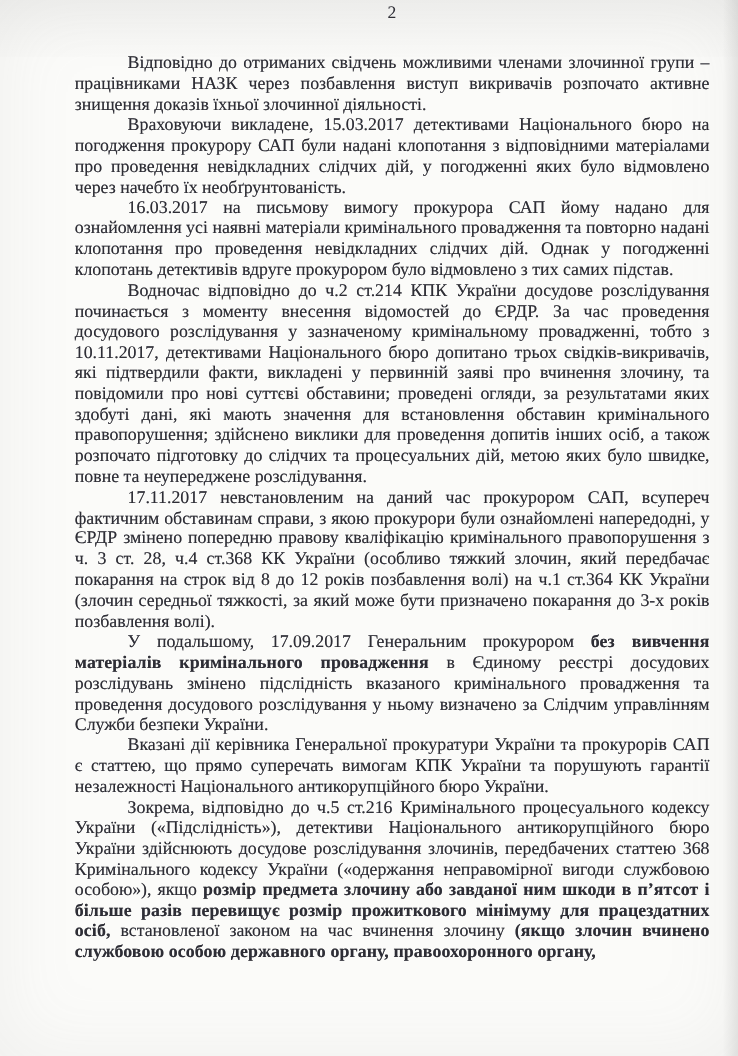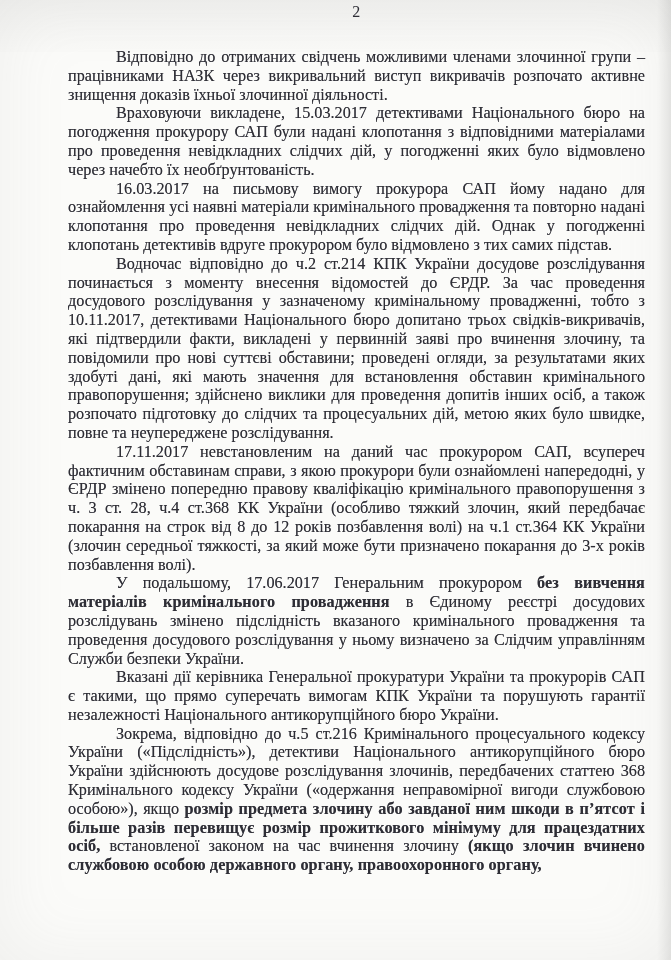--- a/index.html
+++ b/index.html
@@ -59,22 +59,22 @@
     font-weight: bold;
     letter-spacing: 0.1px;
   }
 </style>
 </head>
 <body>
 
 <div class="page">
   <div class="page-number">2</div>
   <div class="doc-body">
-      <p class="para"><span>Відповідно до отриманих свідчень можливими членами злочинної групи – працівниками НАЗК через викривальний виступ викривачів розпочато активне знищення доказів їхньої злочинної діяльності.</span></p>
+      <p class="para"><span>Відповідно до отриманих свідчень можливими членами злочинної групи – працівниками НАЗК через позбавлення виступ викривачів розпочато активне знищення доказів їхньої злочинної діяльності.</span></p>
       <p class="para"><span>Враховуючи викладене, 15.03.2017 детективами Національного бюро на погодження прокурору САП були надані клопотання з відповідними матеріалами про проведення невідкладних слідчих дій, у погодженні яких було відмовлено через начебто їх необґрунтованість.</span></p>
       <p class="para"><span>16.03.2017 на письмову вимогу прокурора САП йому надано для ознайомлення усі наявні матеріали кримінального провадження та повторно надані клопотання про проведення невідкладних слідчих дій. Однак у погодженні клопотань детективів вдруге прокурором було відмовлено з тих самих підстав.</span></p>
       <p class="para"><span>Водночас відповідно до ч.2 ст.214 КПК України досудове розслідування починається з моменту внесення відомостей до ЄРДР. За час проведення досудового розслідування у зазначеному кримінальному провадженні, тобто з 10.11.2017, детективами Національного бюро допитано трьох свідків-викривачів, які підтвердили факти, викладені у первинній заяві про вчинення злочину, та повідомили про нові суттєві обставини; проведені огляди, за результатами яких здобуті дані, які мають значення для встановлення обставин кримінального правопорушення; здійснено виклики для проведення допитів інших осіб, а також розпочато підготовку до слідчих та процесуальних дій, метою яких було швидке, повне та неупереджене розслідування.</span></p>
       <p class="para"><span>17.11.2017 невстановленим на даний час прокурором САП, всупереч фактичним обставинам справи, з якою прокурори були ознайомлені напередодні, у ЄРДР змінено попередню правову кваліфікацію кримінального правопорушення з ч. 3 ст. 28, ч.4 ст.368 КК України (особливо тяжкий злочин, який передбачає покарання на строк від 8 до 12 років позбавлення волі) на ч.1 ст.364 КК України (злочин середньої тяжкості, за який може бути призначено покарання до 3-х років позбавлення волі).</span></p>
-      <p class="para"><span>У подальшому, 17.06.2017 Генеральним прокурором </span><strong>без вивчення матеріалів кримінального провадження</strong><span> в Єдиному реєстрі досудових розслідувань змінено підслідність вказаного кримінального провадження та проведення досудового розслідування у ньому визначено за Слідчим управлінням Служби безпеки України.</span></p>
-      <p class="para"><span>Вказані дії керівника Генеральної прокуратури України та прокурорів САП є такими, що прямо суперечать вимогам КПК України та порушують гарантії незалежності Національного антикорупційного бюро України.</span></p>
+      <p class="para"><span>У подальшому, 17.09.2017 Генеральним прокурором </span><strong>без вивчення матеріалів кримінального провадження</strong><span> в Єдиному реєстрі досудових розслідувань змінено підслідність вказаного кримінального провадження та проведення досудового розслідування у ньому визначено за Слідчим управлінням Служби безпеки України.</span></p>
+      <p class="para"><span>Вказані дії керівника Генеральної прокуратури України та прокурорів САП є статтею, що прямо суперечать вимогам КПК України та порушують гарантії незалежності Національного антикорупційного бюро України.</span></p>
       <p class="para"><span>Зокрема, відповідно до ч.5 ст.216  Кримінального процесуального кодексу України («Підслідність»), детективи Національного антикорупційного бюро України здійснюють досудове розслідування злочинів, передбачених статтею 368 Кримінального кодексу України («одержання неправомірної вигоди службовою особою»), якщо </span><strong>розмір предмета злочину або завданої ним шкоди в п’ятсот і більше разів перевищує розмір прожиткового мінімуму для працездатних осіб,</strong><span> встановленої законом на час вчинення злочину </span><strong>(якщо злочин вчинено службовою особою державного органу, правоохоронного органу,</strong></p>
     </div>
 </div>
 
 </body></html>

